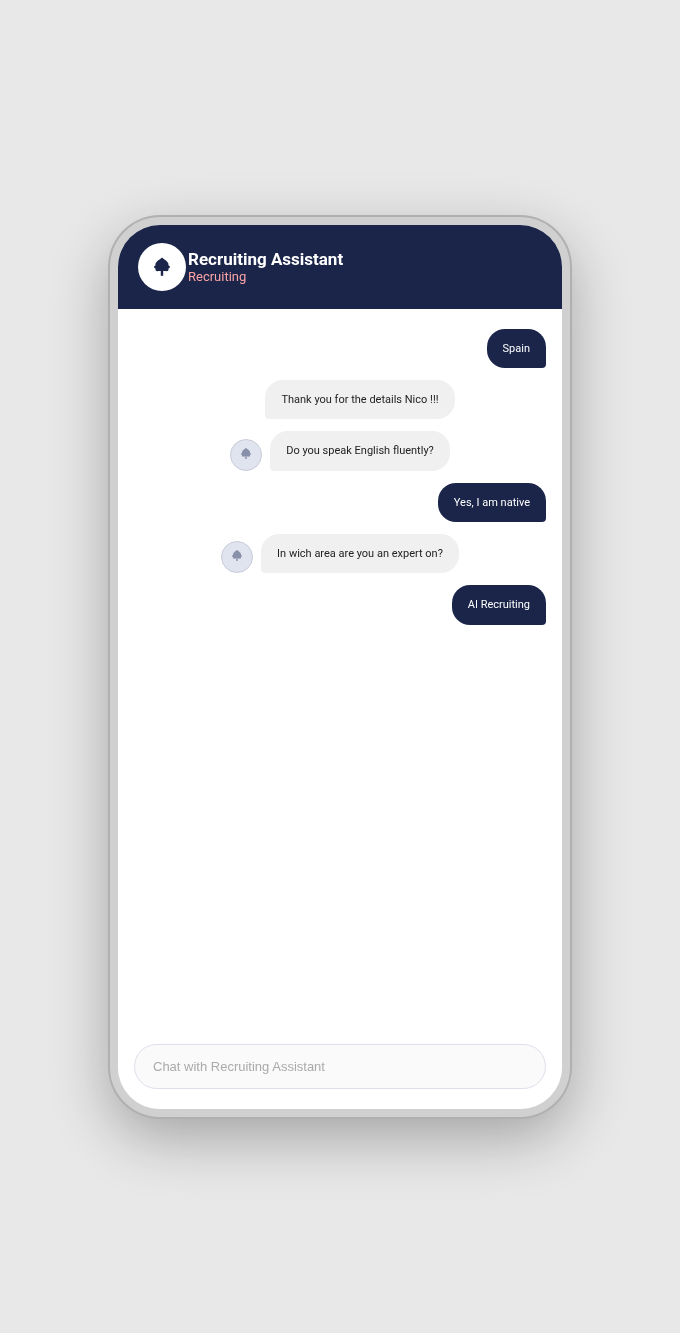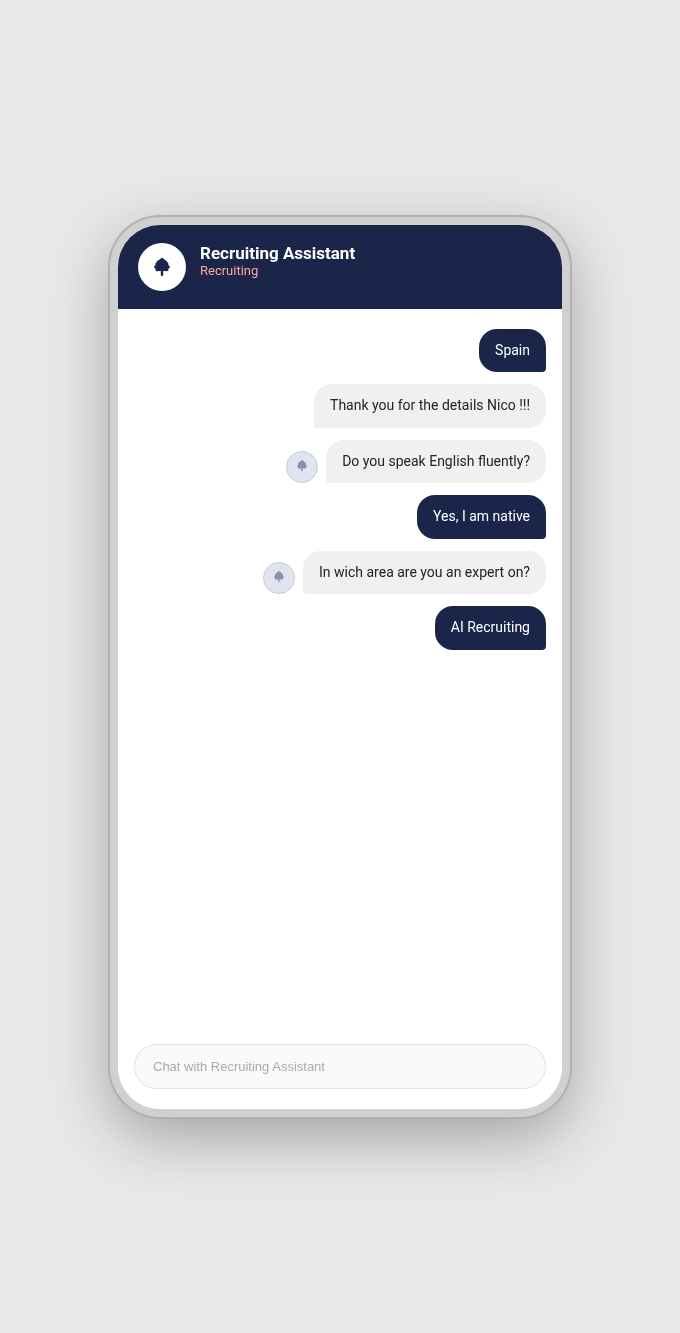--- a/index.html
+++ b/index.html
@@ -55,22 +55,22 @@
       height: 70px;
       background: #c0c0c0;
       border-radius: 0 3px 3px 0;
     }
 
     
     .chat-header {
       background: #1a2549;
       padding: 18px 20px;
       display: flex;
-      align-items: flex-start;
-      gap: 14px;
+      align-items: center;
+      gap: 2px;
       flex-shrink: 0;
     }
 
     .header-avatar {
       width: 48px;
       height: 48px;
       border-radius: 50%;
       background: white;
       display: flex;
       align-items: center;
@@ -117,21 +117,21 @@
       display: flex;
       align-items: flex-end;
       gap: 8px;
     }
 
     .message-row.user {
       justify-content: flex-end;
     }
 
     .message-row.bot {
-      justify-content: flex-end;
+      justify-content: center;
     }
 
     .bot-avatar {
       width: 32px;
       height: 32px;
       border-radius: 50%;
       background: #e0e4ee;
       display: flex;
       align-items: center;
       justify-content: center;
@@ -146,21 +146,21 @@
 
     .bot-avatar-placeholder {
       width: 32px;
       flex-shrink: 0;
     }
 
     .bubble {
       max-width: 72%;
       padding: 12px 16px;
       border-radius: 18px;
-      font-size: 14px;
+      font-size: 11px;
       line-height: 1.4;
     }
 
     .bubble.bot-bubble {
       background: #f0f0f0;
       color: #222222;
       border-bottom-left-radius: 4px;
     }
 
     .bubble.user-bubble {

